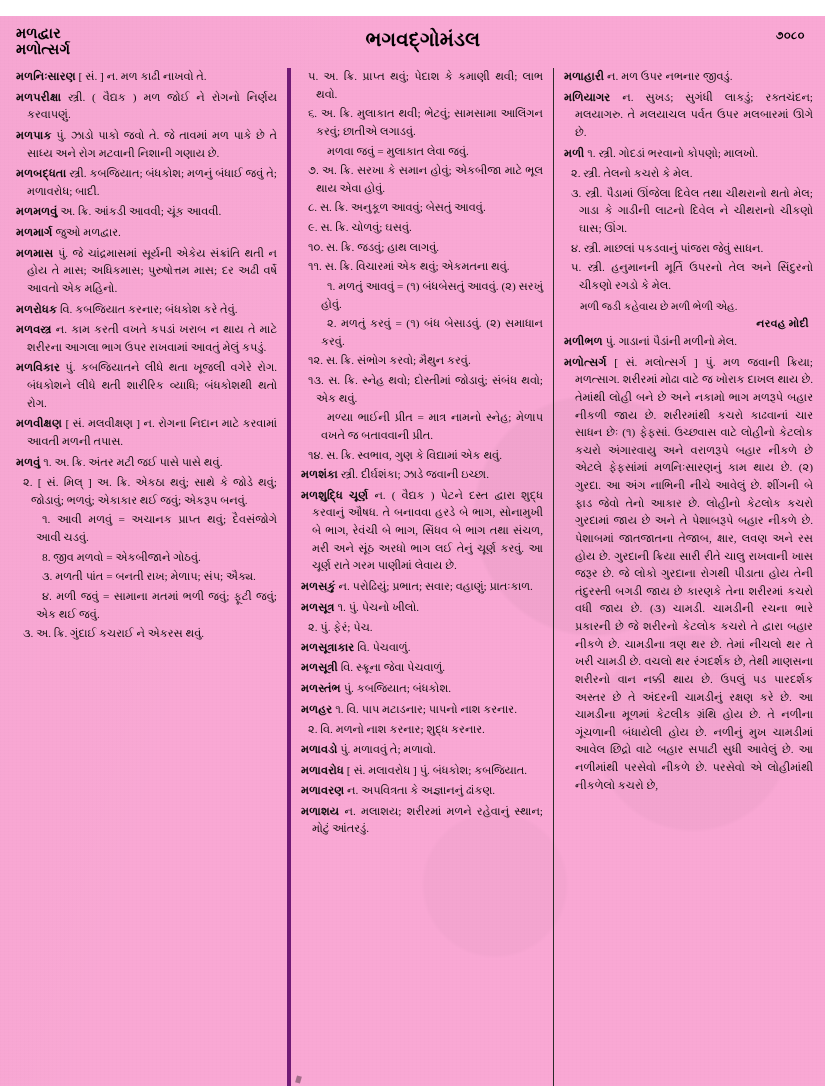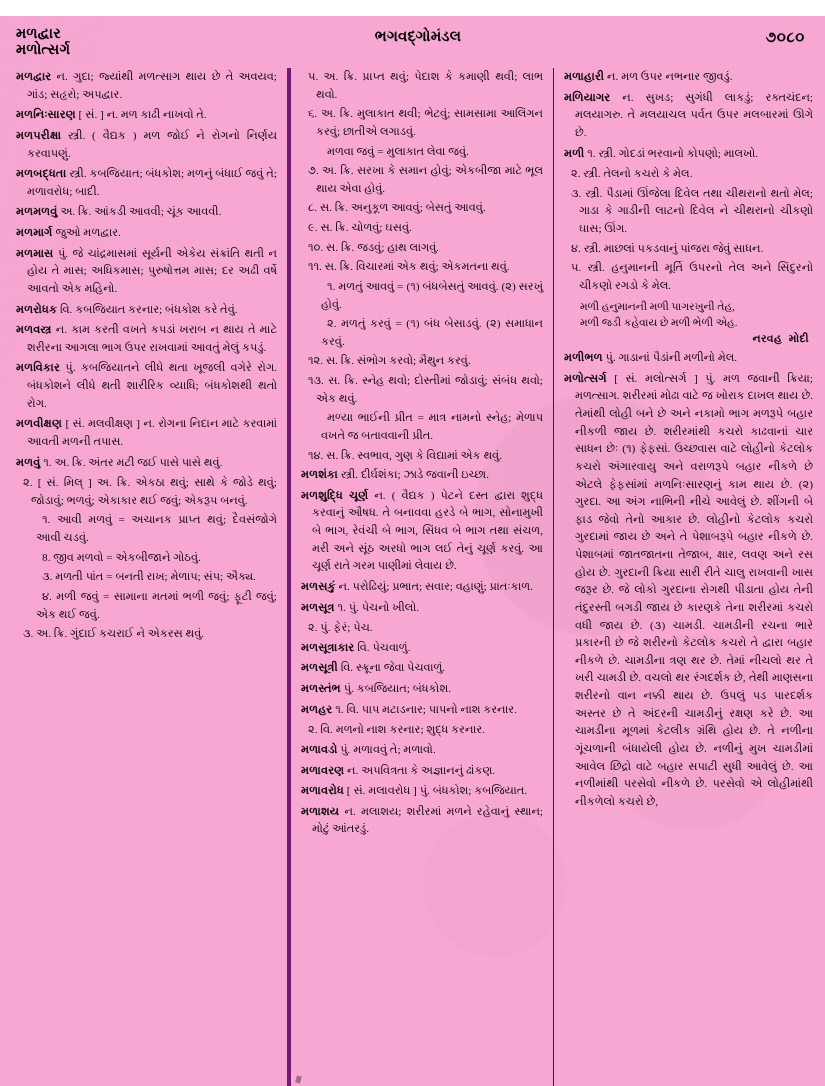--- a/index.html
+++ b/index.html
@@ -66,26 +66,26 @@
   .head-left span,
   .head-center,
   .head-right {
     font-weight: bold;
     font-size: 14.5px;
     letter-spacing: .1px;
     color: #000;
   }
   .head-center {
     padding-top: 2px;
-    font-size: 15px;
+    font-size: 20px;
   }
   .head-right {
     padding-top: 3px;
     padding-right: 6px;
-    font-size: 15px;
+    font-size: 11px;
     letter-spacing: .6px;
   }
 
   
   .columns {
     position: relative;
     z-index: 5;
     display: flex;
     height: 1028px;
     box-sizing: border-box;
@@ -135,21 +135,20 @@
   }
   .verse-line { display: block; }
   .attrib {
     display: block;
     text-align: right;
     font-weight: bold;
     font-size: 10.9px;
     padding-right: 4px;
     margin-top: 1px;
     letter-spacing: .3px;
-    font-family: Liberation Mono, monospace;
   }
 
   
   .speck {
     position: absolute;
     left: 296px;
     top: 1060px;
     width: 5px;
     height: 7px;
     background: rgba(0,0,0,.35);
@@ -166,23 +165,23 @@
     <div class="head-left">
       <span>મળદ્વાર</span>
       <span>મળોત્સર્ગ</span>
     </div>
     <div class="head-center">ભગવદ્ગોમંડલ</div>
     <div class="head-right">૭૦૮૦</div>
   </div>
 
   <div class="columns">
     <div class="col col-1">
-        <p class="entry"><span class="hw">મળદ્વાર</span> <span>ન. ગુદા; જ્યાંથી મળત્સાગ થાય છે તે અવયવ; ગાંડ; સહૃરો; અપદ્વાર.</span></p>
         <p class="entry"><span class="hw">મળનિઃસારણ</span> <span>[ સં. ] ન. મળ કાઢી નાખવો તે.</span></p>
         <p class="entry"><span class="hw">મળપરીક્ષા</span> <span>સ્ત્રી. ( વૈદ્યક ) મળ જોઈ ને રોગનો નિર્ણય કરવાપણું.</span></p>
+        <p class="entry"><span class="hw">મળપાક</span> <span>પું. ઝાડો પાકો જવો તે. જે તાવમાં મળ પાકે છે તે સાધ્ય અને રોગ મટવાની નિશાની ગણાય છે.</span></p>
         <p class="entry"><span class="hw">મળબદ્ધતા</span> <span>સ્ત્રી. કબજિયાત; બંધકોશ; મળનું બંધાઈ જવું તે; મળાવરોધ; બાદી.</span></p>
         <p class="entry"><span class="hw">મળમળવું</span> <span>અ. ક્રિ. આંકડી આવવી; ચૂંક આવવી.</span></p>
         <p class="entry"><span class="hw">મળમાર્ગ</span> <span>જુઓ મળદ્વાર.</span></p>
         <p class="entry"><span class="hw">મળમાસ</span> <span>પું. જે ચાંદ્રમાસમાં સૂર્યની એકેય સંક્રાંતિ થતી ન હોય તે માસ; અધિકમાસ; પુરુષોત્તમ માસ; દર અઢી વર્ષે આવતો એક મહિનો.</span></p>
         <p class="entry"><span class="hw">મળરોધક</span> <span>વિ. કબજિયાત કરનાર; બંધકોશ કરે તેવું.</span></p>
         <p class="entry"><span class="hw">મળવસ્ત્ર</span> <span>ન. કામ કરતી વખતે કપડાં ખરાબ ન થાય તે માટે શરીરના આગલા ભાગ ઉપર રાખવામાં આવતું મેલું કપડું.</span></p>
         <p class="entry"><span class="hw">મળવિકાર</span> <span>પું. કબજિયાતને લીધે થતા ખૂજલી વગેરે રોગ. બંધકોશને લીધે થતી શારીરિક વ્યાધિ; બંધકોશથી થતો રોગ.</span></p>
         <p class="entry"><span class="hw">મળવીક્ષણ</span> <span>[ સં. મલવીક્ષણ ] ન. રોગના નિદાન માટે કરવામાં આવતી મળની તપાસ.</span></p>
         <p class="entry"><span class="hw">મળવું</span> <span>૧. અ. ક્રિ. અંતર મટી જઈ પાસે પાસે થવું.</span></p>
         <p class="sense"><span>૨. [ સં. મિલ્ ] અ. ક્રિ. એકઠા થવું; સાથે કે જોડે થવું; જોડાવું; ભળવું; એકાકાર થઈ જવું; એકરૂપ બનવું.</span></p>
@@ -211,34 +210,33 @@
         <p class="entry"><span class="hw">મળશુદ્ધિ ચૂર્ણ</span> <span>ન. ( વૈદ્યક ) પેટને દસ્ત દ્વારા શુદ્ધ કરવાનું ઔષધ. તે બનાવવા હરડે બે ભાગ, સોનામુખી બે ભાગ, રેવંચી બે ભાગ, સિંધવ બે ભાગ તથા સંચળ, મરી અને સૂંઠ અરધો ભાગ લઈ તેનું ચૂર્ણ કરવું. આ ચૂર્ણ રાતે ગરમ પાણીમાં લેવાય છે.</span></p>
         <p class="entry"><span class="hw">મળસકું</span> <span>ન. પરોઢિયું; પ્રભાત; સવાર; વહાણું; પ્રાતઃકાળ.</span></p>
         <p class="entry"><span class="hw">મળસૂત્ર</span> <span>૧. પું. પેચનો ખીલો.</span></p>
         <p class="sense"><span>૨. પું. ફેરં; પેચ.</span></p>
         <p class="entry"><span class="hw">મળસૂત્રાકાર</span> <span>વિ. પેચવાળું.</span></p>
         <p class="entry"><span class="hw">મળસૂત્રી</span> <span>વિ. સ્ક્રૂના જેવા પેચવાળું.</span></p>
         <p class="entry"><span class="hw">મળસ્તંભ</span> <span>પું. કબજિયાત; બંધકોશ.</span></p>
         <p class="entry"><span class="hw">મળહર</span> <span>૧. વિ. પાપ મટાડનાર; પાપનો નાશ કરનાર.</span></p>
         <p class="sense"><span>૨. વિ. મળનો નાશ કરનાર; શુદ્ધ કરનાર.</span></p>
         <p class="entry"><span class="hw">મળાવડો</span> <span>પું. મળાવવું તે; મળાવો.</span></p>
+        <p class="entry"><span class="hw">મળાવરોધ</span> <span>[ સં. મલાવરોધ ] પું. બંધકોશ; કબજિયાત.</span></p>
         <p class="entry"><span class="hw">મળાવરણ</span> <span>ન. અપવિત્રતા કે અજ્ઞાનનું ઢાંકણ.</span></p>
-        <p class="entry"><span class="hw">મળાવરોધ</span> <span>[ સં. મલાવરોધ ] પું. બંધકોશ; કબજિયાત.</span></p>
         <p class="entry"><span class="hw">મળાશય</span> <span>ન. મલાશય; શરીરમાં મળને રહેવાનું સ્થાન; મોટું આંતરડું.</span></p>
       </div>
     <div class="col col-3">
         <p class="entry"><span class="hw">મળાહારી</span> <span>ન. મળ ઉપર નભનાર જીવડું.</span></p>
         <p class="entry"><span class="hw">મળિયાગર</span> <span>ન. સુખડ; સુગંધી લાકડું; રક્તચંદન; મલયાગરુ. તે મલયાચલ પર્વત ઉપર મલબારમાં ઊગે છે.</span></p>
         <p class="entry"><span class="hw">મળી</span> <span>૧. સ્ત્રી. ગોદડાં ભરવાનો કોપણો; માલખો.</span></p>
         <p class="sense"><span>૨. સ્ત્રી. તેલનો કચરો કે મેલ.</span></p>
         <p class="sense"><span>૩. સ્ત્રી. પૈડામાં ઊંજેલા દિવેલ તથા ચીથરાનો થતો મેલ; ગાડા કે ગાડીની લાટનો દિવેલ ને ચીથરાનો ચીકણો ઘાસ; ઊંગ.</span></p>
         <p class="sense"><span>૪. સ્ત્રી. માછલાં પકડવાનું પાંજરા જેવું સાધન.</span></p>
         <p class="sense"><span>૫. સ્ત્રી. હનુમાનની મૂર્તિ ઉપરનો તેલ અને સિંદુરનો ચીકણો રગડો કે મેલ.</span></p>
         <div class="verse">
-          <span class="verse-line">મળી હનુમાનની મળી પાગરખુની તેહ,</span>
           <span class="verse-line">મળી જડી કહેવાય છે  મળી ભેળી એહ.</span>
           <span class="attrib">નરવહ મોદી</span>
         </div>
         <p class="entry"><span class="hw">મળીભળ</span> <span>પું. ગાડાનાં પૈડાંની મળીનો મેલ.</span></p>
         <p class="entry"><span class="hw">મળોત્સર્ગ</span> <span>[ સં. મલોત્સર્ગ ] પું. મળ જવાની ક્રિયા; મળત્સાગ. શરીરમાં મોઢા વાટે જ ખોરાક દાખલ થાય છે. તેમાંથી લોહી બને છે અને નકામો ભાગ મળરૂપે બહાર નીકળી જાય છે. શરીરમાંથી કચરો કાઢવાનાં ચાર સાધન છેઃ (૧) ફેફસાં. ઉચ્છ્વાસ વાટે લોહીનો કેટલોક કચરો અંગારવાયુ અને વરાળરૂપે બહાર નીકળે છે એટલે ફેફસાંમાં મળનિઃસારણનું કામ થાય છે. (૨) ગુરદા. આ અંગ નાભિની નીચે આવેલું છે. શીંગની બે ફાડ જેવો તેનો આકાર છે. લોહીનો કેટલોક કચરો ગુરદામાં જાય છે અને તે પેશાબરૂપે બહાર નીકળે છે. પેશાબમાં જાતજાતના તેજાબ, ક્ષાર, લવણ અને રસ હોય છે. ગુરદાની ક્રિયા સારી રીતે ચાલુ રાખવાની ખાસ જરૂર છે. જે લોકો ગુરદાના રોગથી પીડાતા હોય તેની તંદુરસ્તી બગડી જાય છે કારણકે તેના શરીરમાં કચરો વધી જાય છે. (૩) ચામડી. ચામડીની રચના ભારે પ્રકારની છે જે શરીરનો કેટલોક કચરો તે દ્વારા બહાર નીકળે છે. ચામડીના ત્રણ થર છે. તેમાં નીચલો થર તે ખરી ચામડી છે. વચલો થર રંગદર્શક છે, તેથી માણસના શરીરનો વાન નક્કી થાય છે. ઉપલું પડ પારદર્શક અસ્તર છે તે અંદરની ચામડીનું રક્ષણ કરે છે. આ ચામડીના મૂળમાં કેટલીક ગ્રંથિ હોય છે. તે નળીના ગૂંચળાની બંધાયેલી હોય છે. નળીનું મુખ ચામડીમાં આવેલ છિદ્રો વાટે બહાર સપાટી સુધી આવેલું છે. આ નળીમાંથી પરસેવો નીકળે છે. પરસેવો એ લોહીમાંથી નીકળેલો કચરો છે,</span></p>
       </div>
   </div>
 
   <div class="speck"></div>
 </div>

